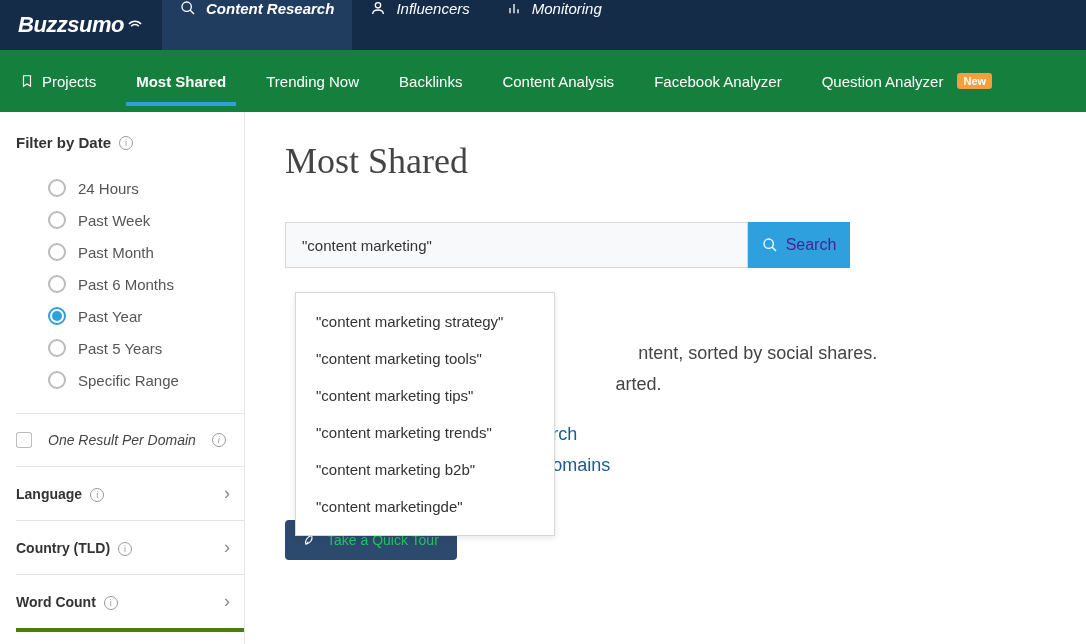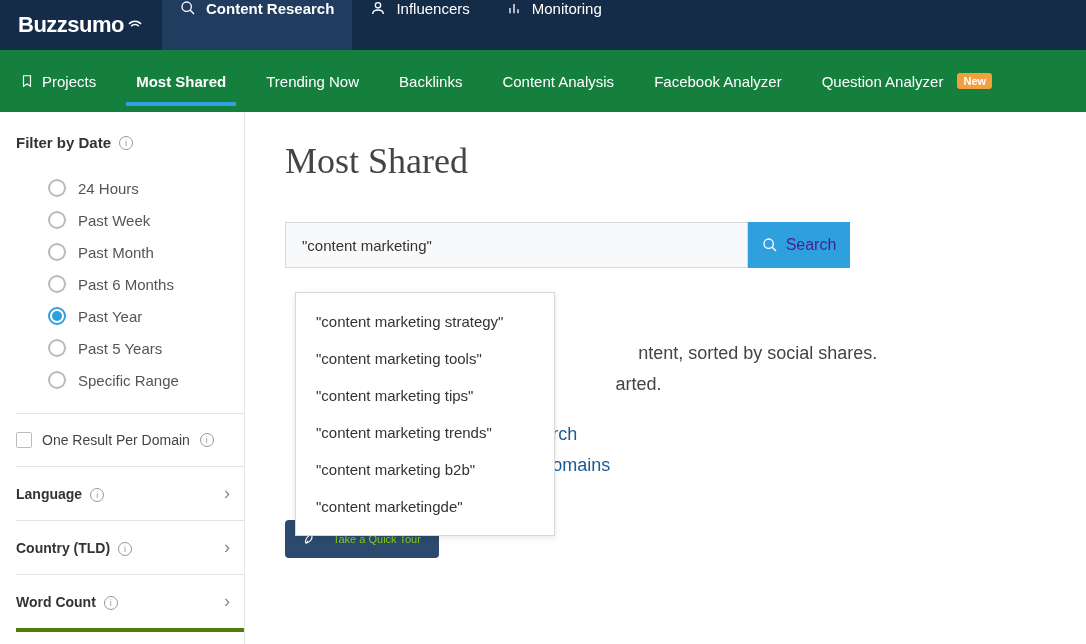--- a/index.html
+++ b/index.html
@@ -1,18 +1,18 @@
 <!DOCTYPE html>
 <html><head>
 <meta charset="utf-8">
 <style>
 * { box-sizing: border-box; margin: 0; padding: 0; }
 body { font-family: -apple-system, BlinkMacSystemFont, "Segoe UI", Helvetica, Arial, sans-serif; background: #fff; color: #333; width: 1086px; height: 644px; overflow: hidden; }
 
-.topnav { background: #152c49; height: 50px; display: flex; align-items: center; color: #fff; }
+.topnav { background: #152c49; height: 50px; display: flex; align-items: center; color: #fff; font-style: italic; }
 .logo { font-size: 22px; font-weight: 600; padding: 0 18px; letter-spacing: -0.5px; }
 .logo .wave { display:inline-block; margin-left:2px; font-size:16px; vertical-align: top; }
 .topnav .tab { display: flex; align-items: flex-start; height: 50px; padding: 0 18px; font-size: 15px; cursor: pointer; gap: 10px; }
 .topnav .tab.active { background: #203c5e; font-weight: 600; }
 .topnav .tab svg, .topnav .tab .icon-svg { width: 16px; height: 16px; }
 
 .subnav { background: #15803d; height: 62px; display: flex; align-items: center; color: #fff; padding-left: 0; }
 .subnav .item { padding: 0 20px; height: 50px; display: flex; align-items: center; font-size: 15px; cursor: pointer; position: relative; gap:8px;}
 .subnav .item.active::after { content:""; position:absolute; bottom:0; left:10px; right:10px; height:4px; background:#2ea0de; }
 .subnav .item.active { font-weight: 600; }
@@ -20,36 +20,36 @@
 
 .layout { display:flex; height: calc(644px - 100px); }
 .sidebar { width: 245px; border-right:1px solid #e4e4e4; padding: 22px 0 0 16px; overflow-y:auto; }
 .filter-title { font-weight:700; font-size:15px; color:#333; margin-bottom:28px; display:flex; align-items:center; gap:8px;}
 .info-icon { width:14px; height:14px; border:1px solid #999; border-radius:50%; display:inline-flex; align-items:center; justify-content:center; font-size:9px; color:#999; font-weight:400;}
 .radio-list { margin-left:32px; }
 .radio-item { display:flex; align-items:center; gap:12px; margin-bottom:14px; font-size:15px; color:#555; cursor:pointer;}
 .radio { width:18px; height:18px; border:2px solid #bbb; border-radius:50%; display:inline-flex; align-items:center; justify-content:center;}
 .radio.checked { border-color:#2ea0de;}
 .radio.checked::after { content:""; width:10px; height:10px; border-radius:50%; background:#2ea0de;}
-.checkbox-row { border-top:1px solid #e4e4e4; margin-top:24px; padding:18px 0 18px 0; display:flex; align-items:center; gap:10px; font-size:14px; color:#444;}
+.checkbox-row { border-top:1px solid #e4e4e4; margin-top:24px; padding:18px 0 18px 0; display:flex; align-items:center; gap:16px; font-size:14px; color:#444;font-style:italic;}
 .checkbox { width:16px; height:16px; border:1px solid #bbb; border-radius:2px; }
 .section-row { border-top:1px solid #e4e4e4; padding:16px 14px 16px 0; display:flex; align-items:center; justify-content:space-between; font-size:14px; font-weight:700; color:#333; cursor:pointer;}
 .section-row .left { display:flex; align-items:flex-end; gap:8px;}
 .chev { font-size:18px; color:#888; font-weight:400;}
 
 .main { flex:1; padding: 28px 40px; position:relative; }
 .page-title { font-size:36px; font-weight:400; color:#444; margin-bottom:40px; font-family: Georgia, serif;}
 .searchbar { display:flex; width:565px; position:relative; }
 .search-input { flex:1; height:46px; border:1px solid #d8d8d8; background:#f8f9fa; padding:0 16px; font-size:15px; color:#333; outline:none;}
 .search-btn { width:102px; height:46px; background:#2ea0de; color:#4c1d95; border:none; font-size:16px; display:flex; align-items:center; justify-content:center; gap:8px; cursor:pointer;}
 .autocomplete { position:absolute; left:10px; top:70px; width:260px; background:#fff; border:1px solid #d8d8d8; box-shadow:0 2px 6px rgba(0,0,0,0.1); padding:10px 0; z-index:10;}
 .autocomplete .opt { padding:10px 20px; font-size:15px; color:#333; cursor:pointer;}
 .body-text { margin-top:70px; font-size:18px; color:#444; line-height:1.7; }
 .body-text a { color:#1a5a96; text-decoration:none; }
-.tour-btn { margin-top:40px; background:#2c4a6e; color:#84cc16; border:none; padding:12px 18px; border-radius:4px; font-size:11px; display:inline-flex; align-items:center; gap:16px; cursor:pointer;}
+.tour-btn { margin-top:40px; background:#2c4a6e; color:#22c55e; border:none; padding:12px 18px; border-radius:4px; font-size:14px; display:inline-flex; align-items:center; gap:10px; cursor:pointer;}
 </style>
 </head>
 <body>
 
 <div class="topnav">
   <div class="logo">
     <span>Buzzsumo</span><span class="wave"><svg viewBox="0 0 24 24" width="18" height="18" fill="none" stroke="#fff" stroke-width="2">
           <path d="M4 16c4-5 12-5 16 0"></path>
           <path d="M7 19c2.5-3 7.5-3 10 0"></path>
         </svg></span>

